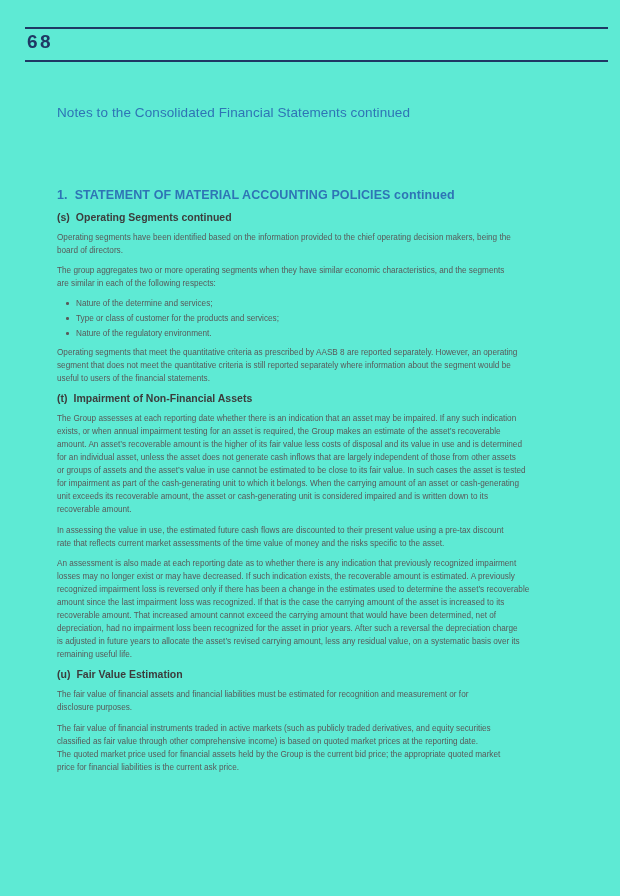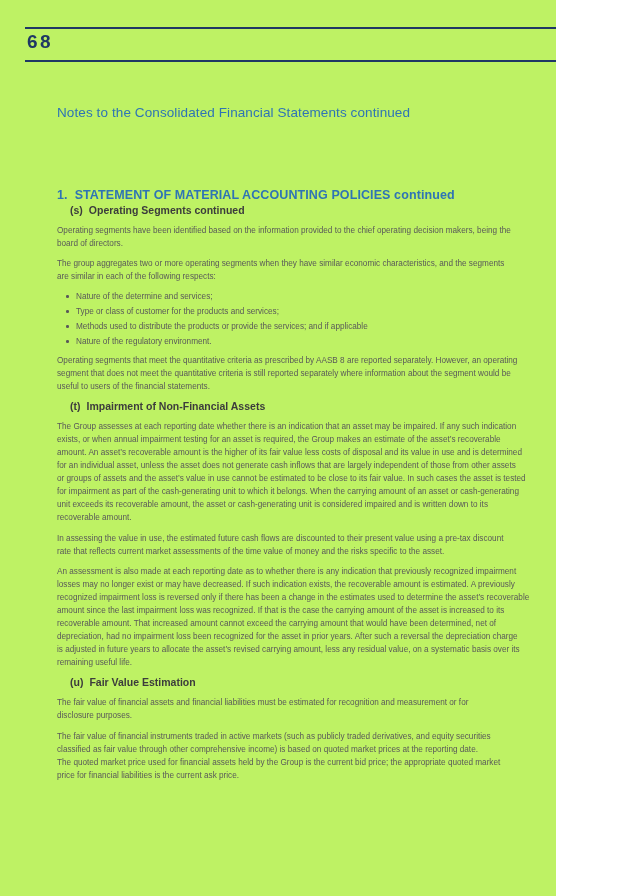--- a/index.html
+++ b/index.html
@@ -1,21 +1,21 @@
 <!DOCTYPE html>
 <html><head>
 <meta charset="utf-8">
 <style>
   * { margin: 0; padding: 0; box-sizing: border-box; }
   html, body { background: #ffffff; }
   .page {
     position: relative;
-    width: 556px;
+    width: 620px;
     height: 896px;
-    background: #bef264;
+    background: #5eead4;
     font-family: "Liberation Sans", sans-serif;
     overflow: hidden;
   }
   
   .rule { position: absolute; left: 25px; width: 583px; background: #1f3864; }
   .rule-top { top: 27px; height: 2px; }
   .rule-bottom { top: 60px; height: 1.5px; }
   .page-number {
     position: absolute;
     left: 27px;
@@ -39,31 +39,31 @@
   .content {
     position: absolute;
     left: 57px;
     top: 188px;
     width: 552px;
   }
   .section-heading {
     font-size: 12.5px;
     font-weight: bold;
     color: #2e74b5;
-    margin: 0 0 2px 0;
+    margin: 0 0 9px 0;
     letter-spacing: 0.1px;
   }
   .section-heading .sec-num { margin-right: 7px; }
   .subsection { margin: 0; }
   .subsection + .subsection { margin-top: 6px; }
   .sub-heading {
     font-size: 10.5px;
     font-weight: bold;
     color: #3c3c3c;
-    margin: 0 0 8px 13px;
+    margin: 0 0 8px 0;
   }
   .sub-heading .sub-label { margin-right: 6px; }
   .para {
     font-size: 8.2px;
     line-height: 13px;
     color: #595959;
     margin: 0 0 7.4px 0;
     white-space: pre-line;
   }
   ul.bullet-list {
@@ -107,21 +107,20 @@
 
     <div class="subsection">
       <h3 class="sub-heading"><span class="sub-label">(s)</span><span>Operating Segments continued</span></h3>
       <p class="para">Operating segments have been identified based on the information provided to the chief operating decision makers, being the
 board of directors.</p>
       <p class="para">The group aggregates two or more operating segments when they have similar economic characteristics, and the segments
 are similar in each of the following respects:</p>
       <ul class="bullet-list">
         <li>Nature of the determine and services;</li>
         <li>Type or class of customer for the products and services;</li>
-        <li>Methods used to distribute the products or provide the services; and if applicable</li>
         <li>Nature of the regulatory environment.</li>
       </ul>
       <p class="para">Operating segments that meet the quantitative criteria as prescribed by AASB 8 are reported separately. However, an operating
 segment that does not meet the quantitative criteria is still reported separately where information about the segment would be
 useful to users of the financial statements.</p>
     </div>
 
     <div class="subsection">
       <h3 class="sub-heading"><span class="sub-label">(t)</span><span>Impairment of Non-Financial Assets</span></h3>
       <p class="para">The Group assesses at each reporting date whether there is an indication that an asset may be impaired. If any such indication

